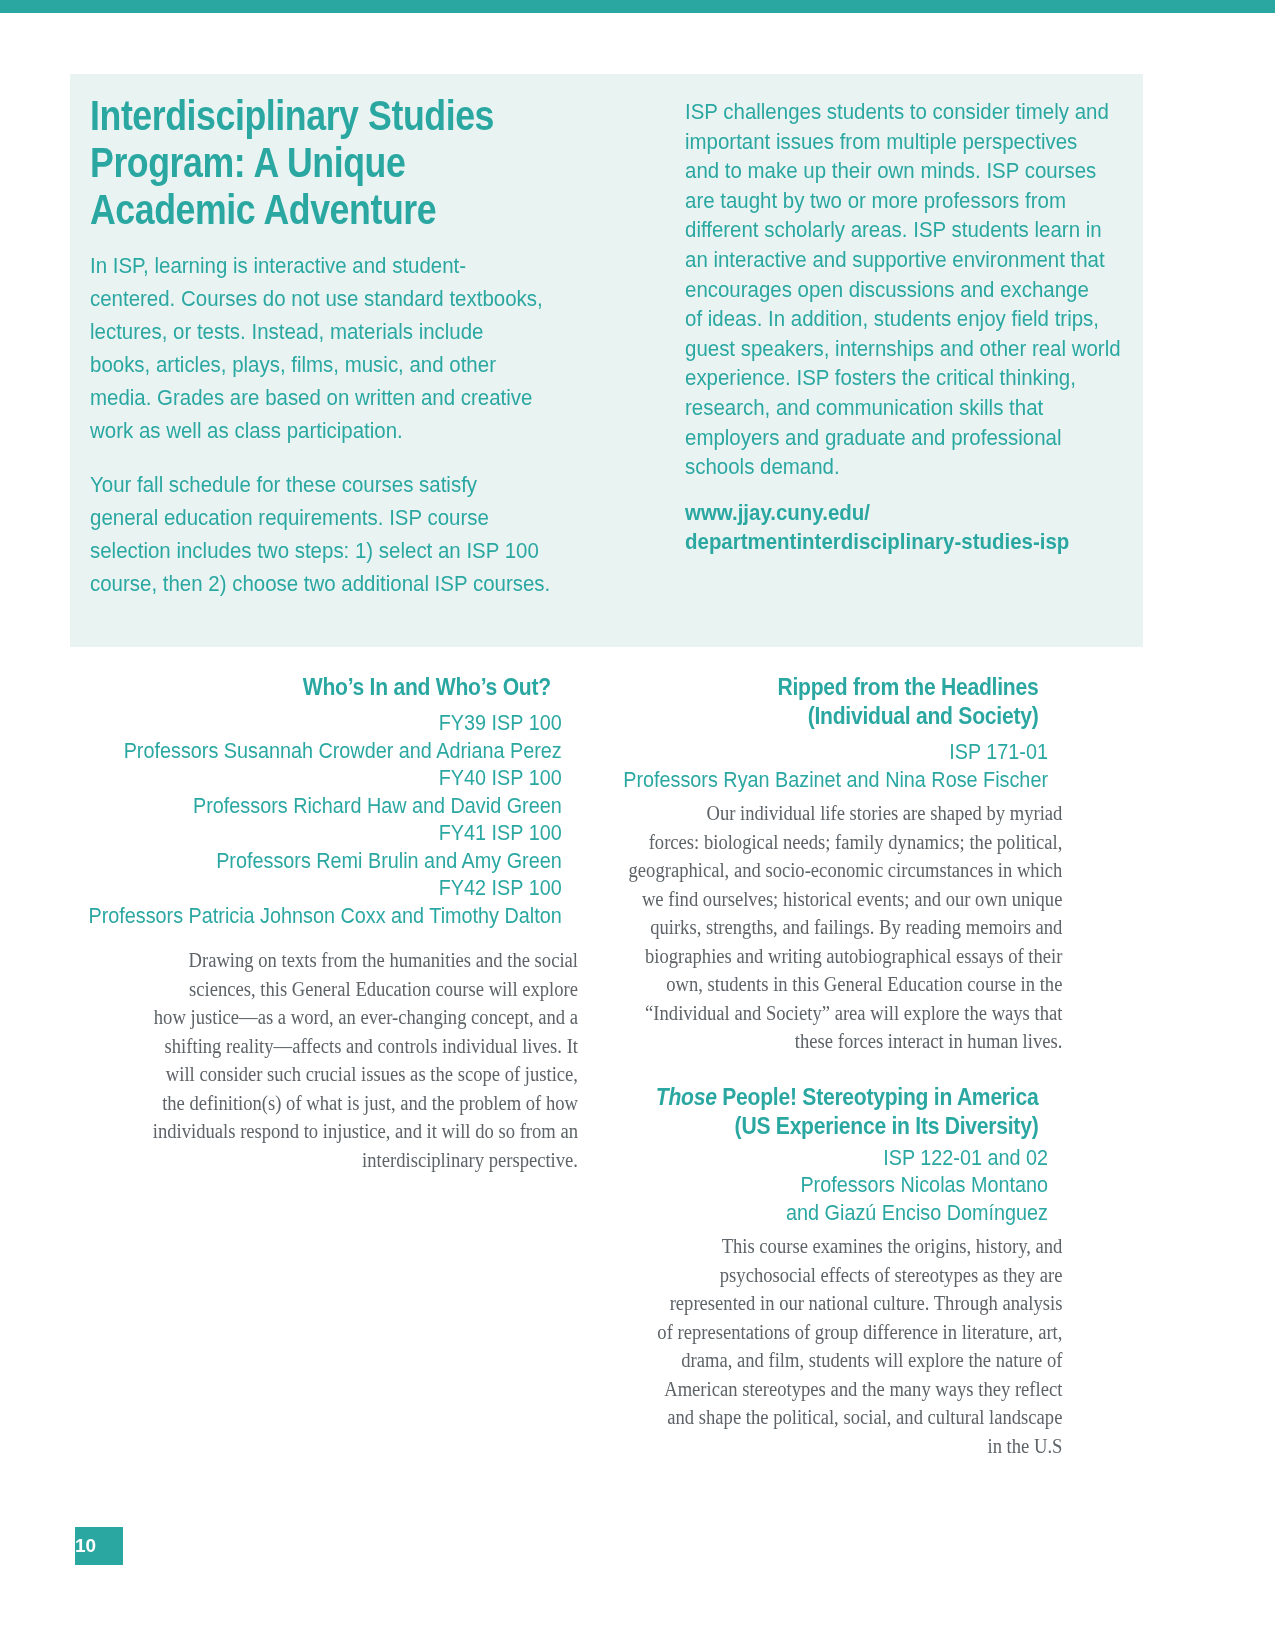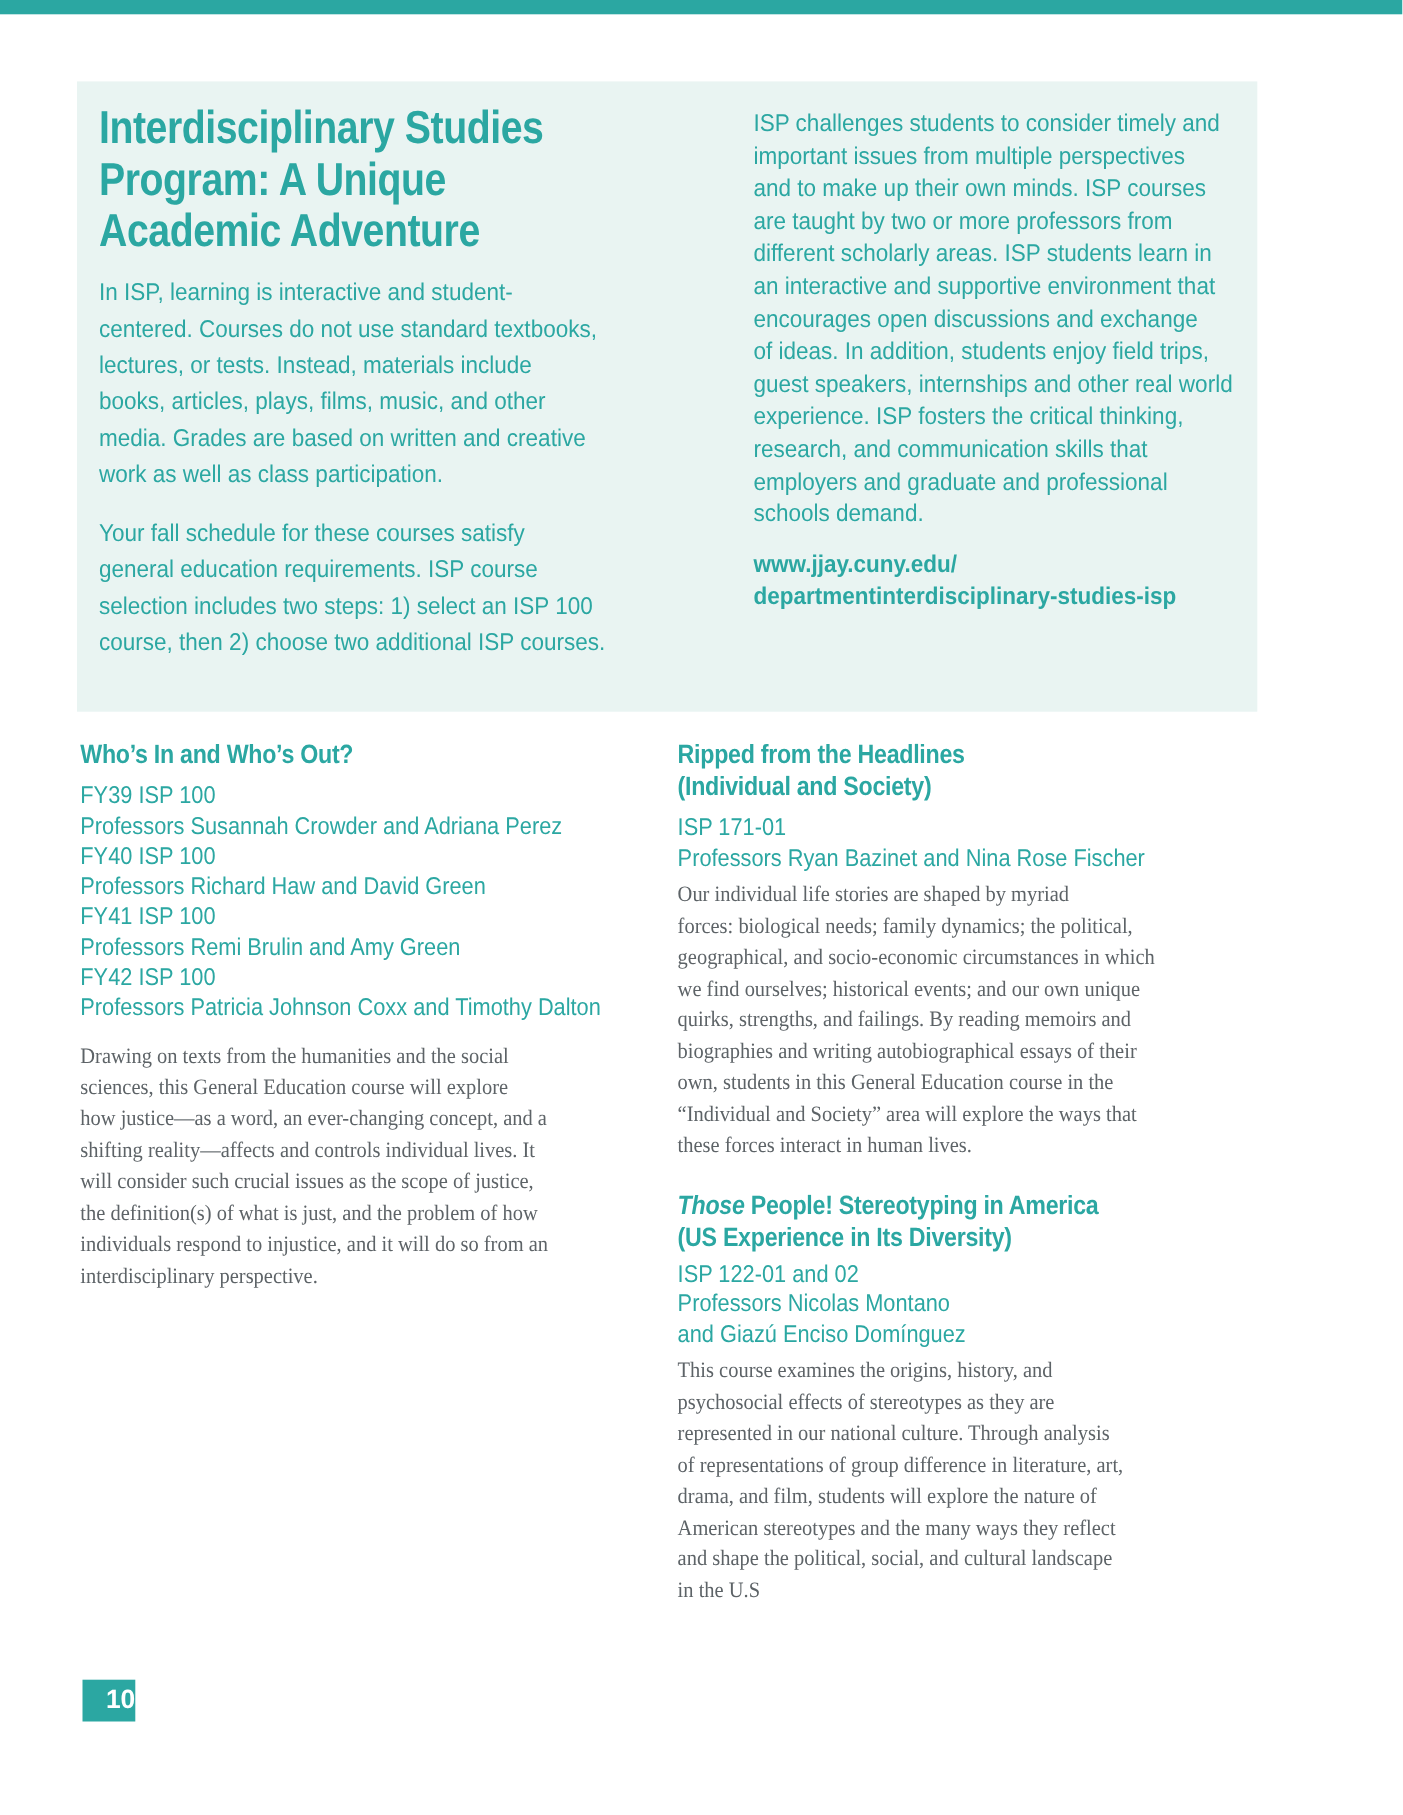--- a/index.html
+++ b/index.html
@@ -56,20 +56,21 @@
     font-size: 22px; line-height: 29px; font-weight: bold;
     margin-top: 16px;
     transform: scaleX(0.93);
     cursor: pointer;
   }
 
   
   .columns {
     position: absolute; left: 73px; top: 666px;
     display: flex;
+    text-align: right;
   }
   .col-left { width: 543px; }
   .col-right { width: 480px; }
 
   .section-title {
     color: #2BA7A2;
     font-size: 24px; line-height: 29px; font-weight: bold;
     letter-spacing: -0.3px;
     margin-top: 6px;
     transform: scaleX(0.88);
@@ -91,22 +92,22 @@
   }
   .serif-para.close { margin-top: 6px; }
   .section-title.later { margin-top: 26px; }
 
   
   .page-num {
     position: absolute; left: 75px; top: 1527px;
     width: 48px; height: 38px;
     background: #2BA7A2;
     color: #ffffff;
-    font-size: 24px; font-weight: bold;
-    display: flex; align-items: center; justify-content: flex-end;
+    font-size: 19px; font-weight: bold;
+    display: flex; align-items: center; justify-content: flex-start;
   }
 </style>
 </head>
 <body>
 
 <div class="top-bar"></div>
 
 <div class="hero">
   <div class="hero-left">
     <div class="hero-title pre cx">Interdisciplinary Studies

